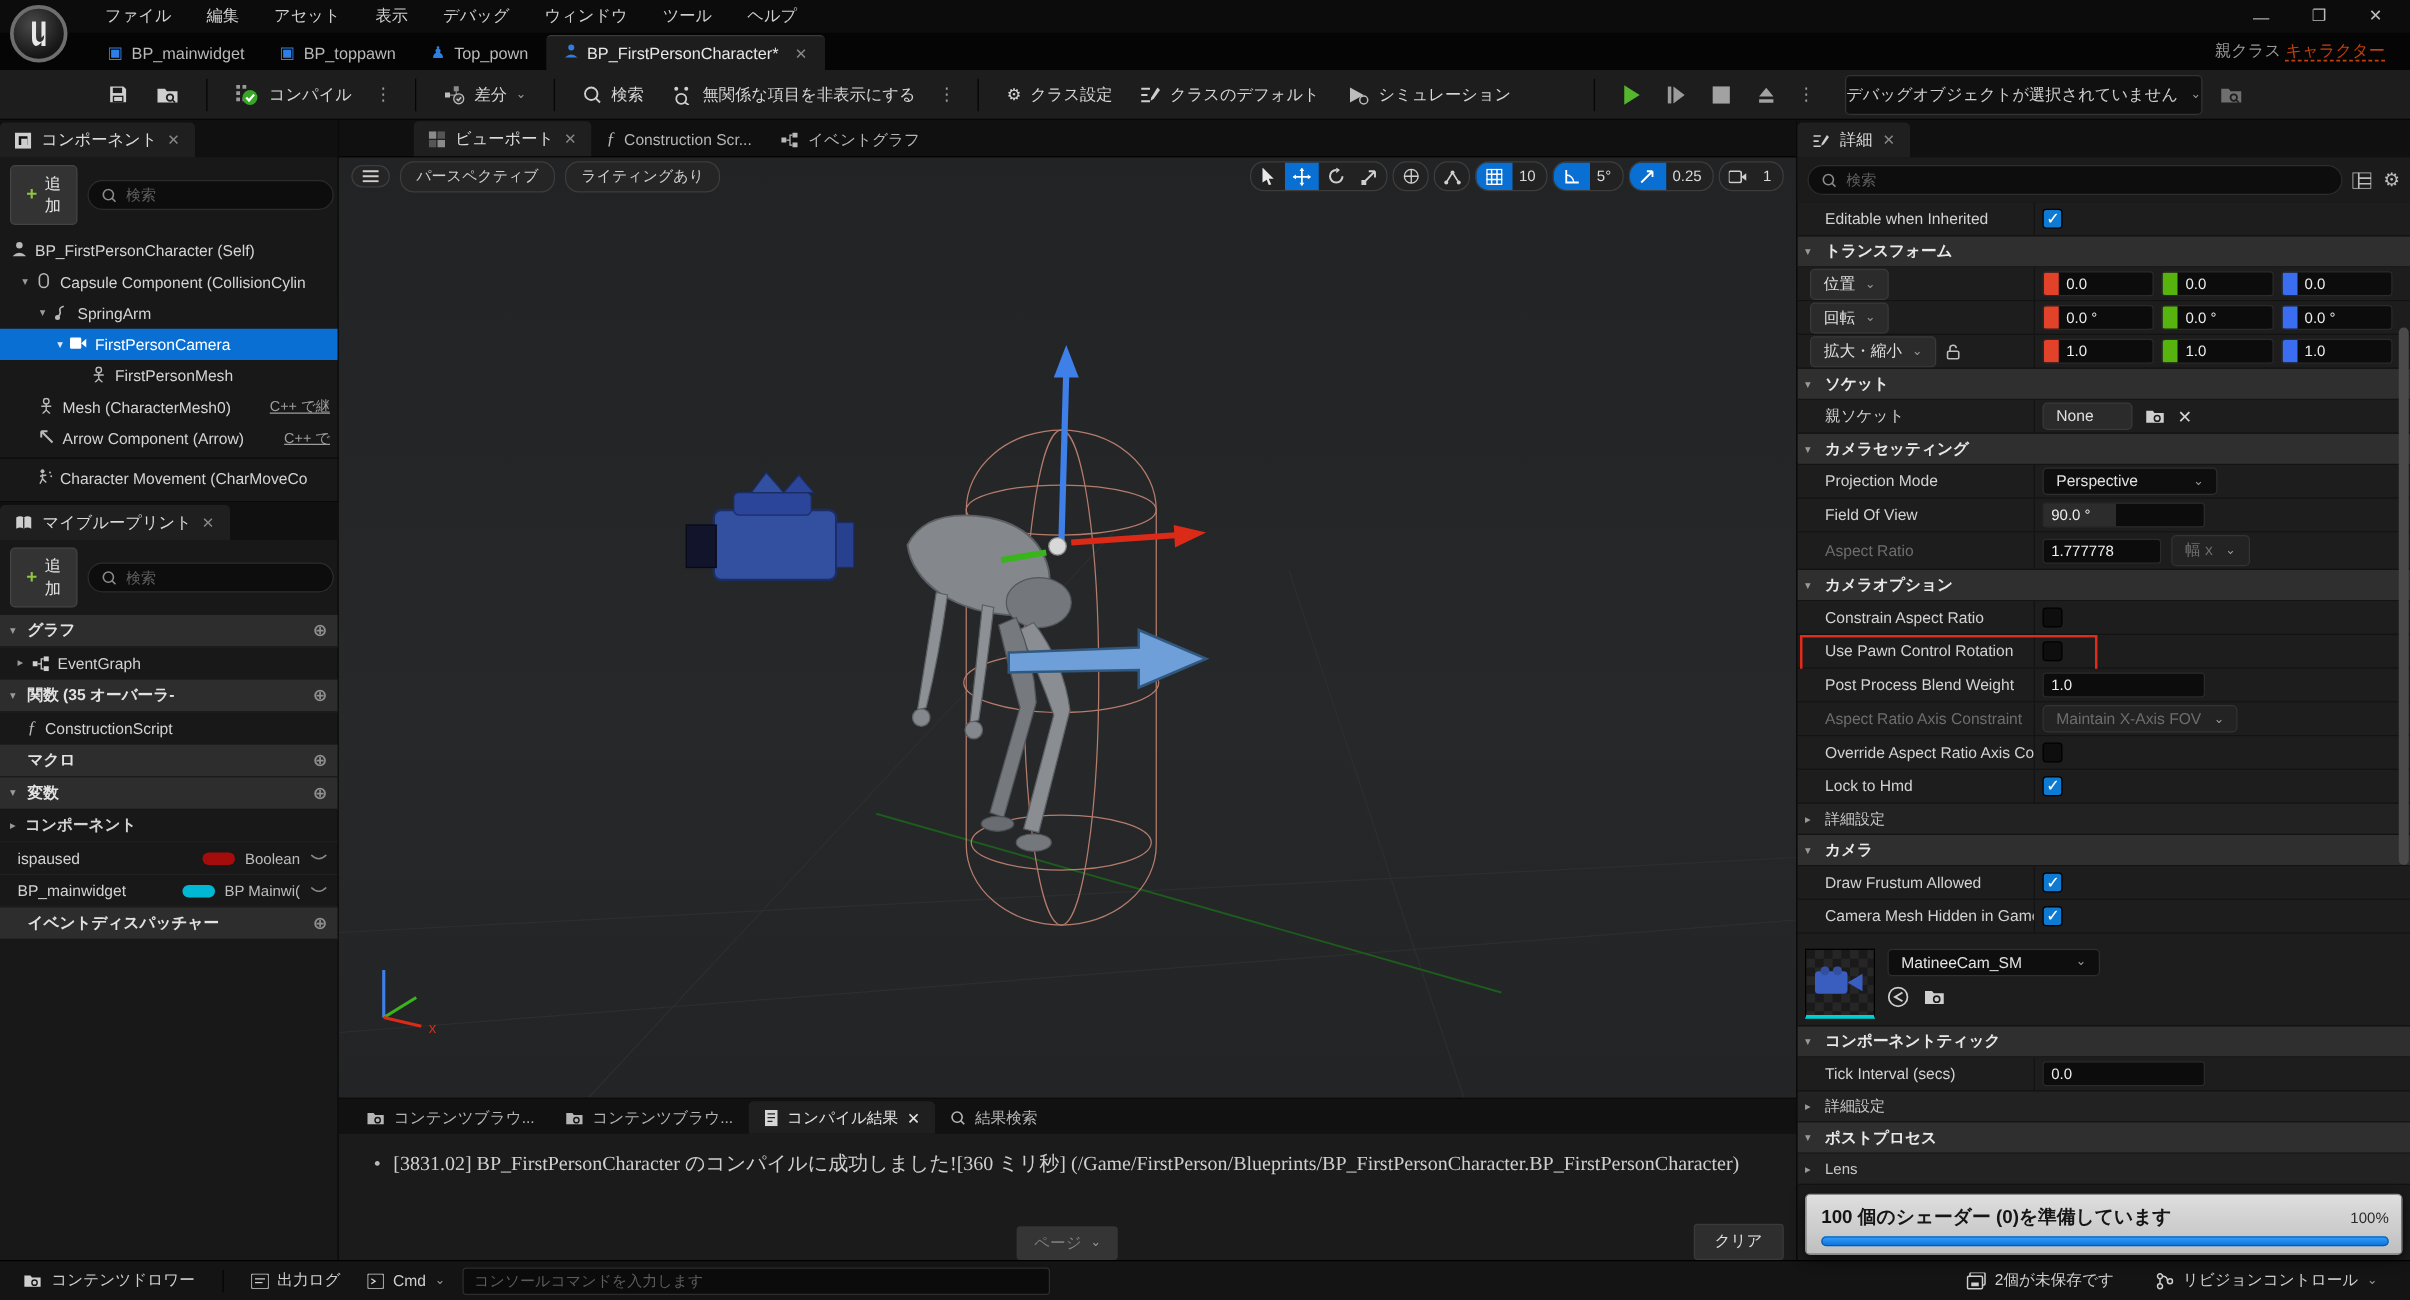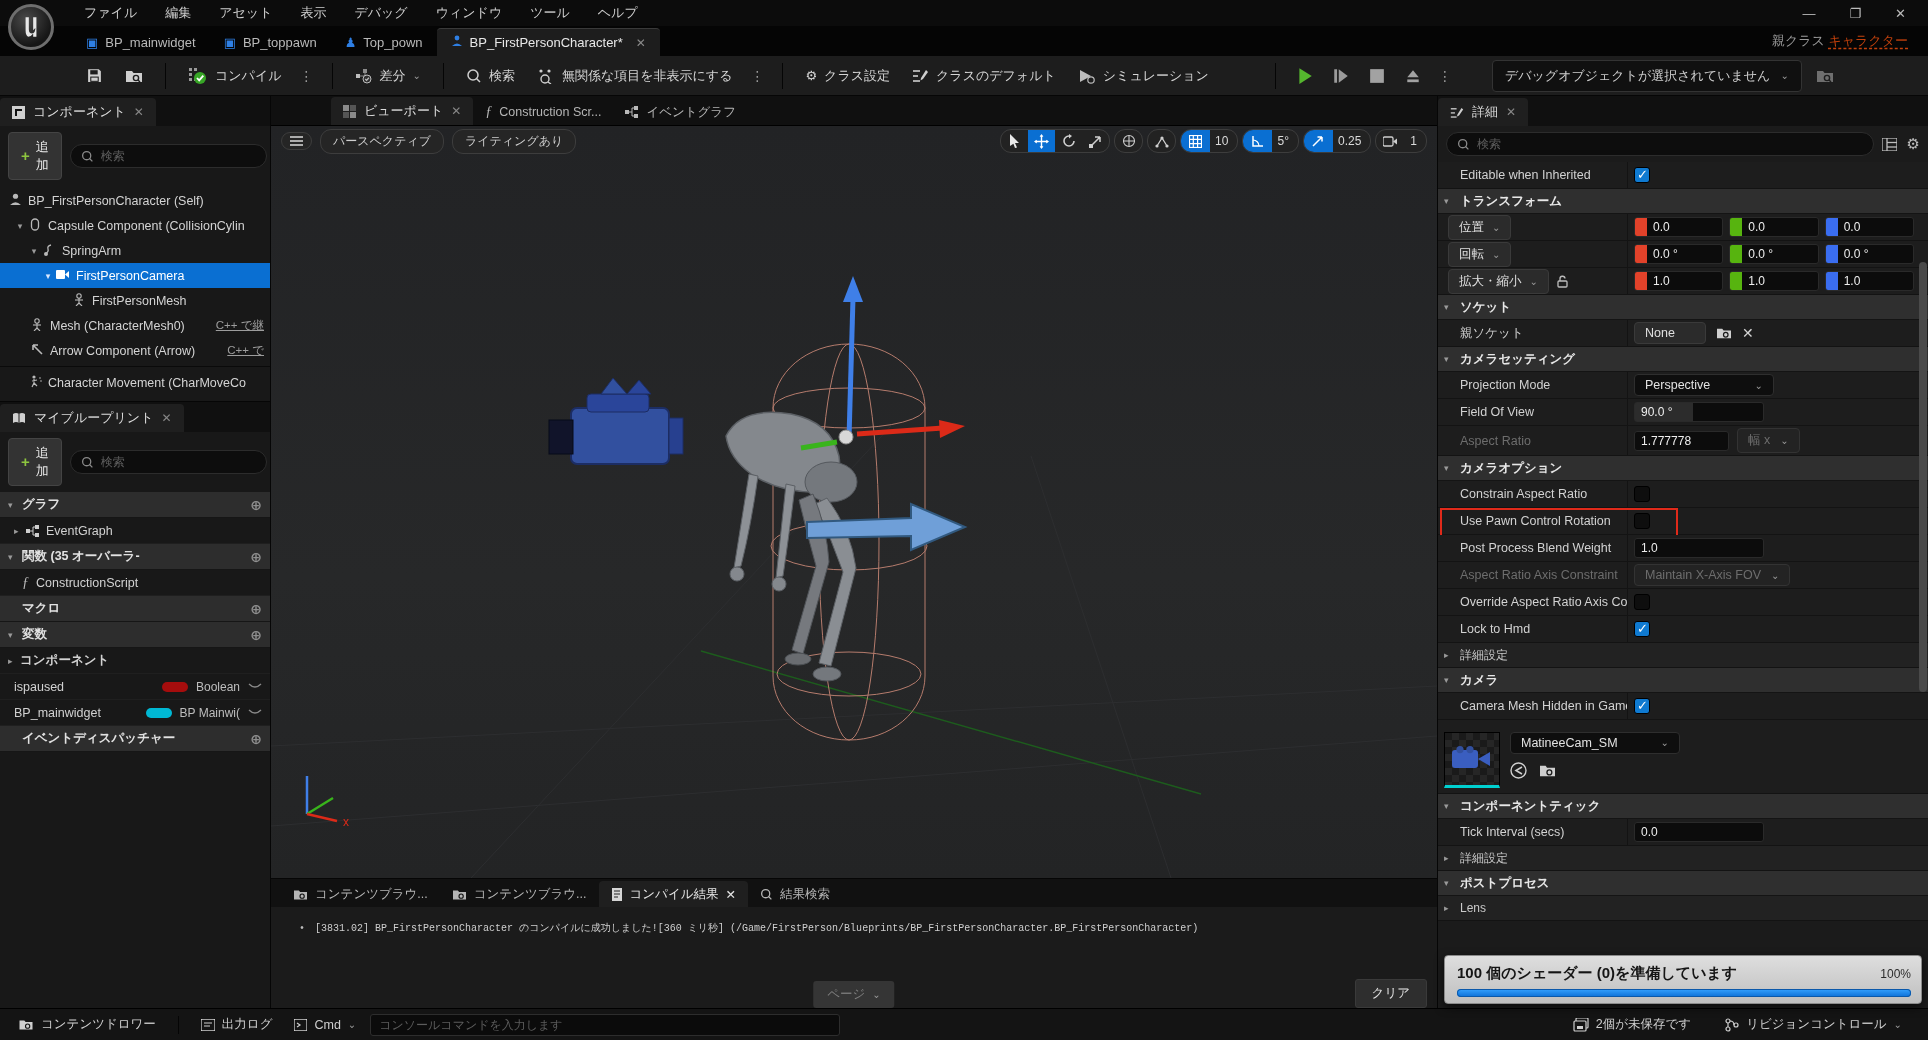--- a/index.html
+++ b/index.html
@@ -27,21 +27,21 @@
 .parentclass{margin-left:auto;padding-right:20px;color:#9a9a9a;font-size:13px;align-self:center}
 .parentclass a{color:#c2410c;text-decoration:underline dashed;text-underline-offset:3px}
 
 
 .toolbar{position:absolute;left:0;top:56px;width:100%;height:40px;background:#1d1d1d;border-bottom:1px solid #060606;display:flex;align-items:center;gap:6px;padding-left:78px}
 .tbtn{display:flex;align-items:center;gap:7px;padding:6px 8px;color:#d6d6d6;font-size:13px;border-radius:4px}
 .tsep{width:1px;height:26px;background:#050505;margin:0 8px}
 .dots{color:#9a9a9a;font-size:14px;padding:0 4px}
 .chev{color:#9a9a9a;font-size:10px}
 .playbtn{width:30px;height:26px;display:flex;align-items:center;justify-content:center}
-.debugbox{display:flex;align-items:center;gap:10px;background:#101010;border:1px solid #333;border-radius:4px;padding:6px 12px;color:#cfcfcf;font-size:13px;margin-left:30px}
+.debugbox{display:flex;align-items:center;gap:10px;background:#101010;border:1px solid #333;border-radius:4px;padding:6px 0;color:#cfcfcf;font-size:13px;margin-left:14px}
 .ico{display:inline-flex;align-items:center;justify-content:center}
 .ico svg{display:block}
 
 
 .leftcol{position:absolute;left:0;top:96px;width:271px;bottom:32px;background:#181818;border-right:1px solid #060606;display:flex;flex-direction:column}
 .centercol{position:absolute;left:271px;top:96px;width:1166px;bottom:32px;display:flex;flex-direction:column}
 .rightcol{position:absolute;left:1437px;top:96px;width:491px;bottom:32px;background:#1b1b1b;border-left:1px solid #060606;display:flex;flex-direction:column}
 
 
 .ptabbar{height:30px;background:#101010;display:flex;align-items:flex-end}
@@ -85,21 +85,21 @@
 .snapseg{display:flex;align-items:center;background:#222222e0;border:1px solid #3d3d3d;border-radius:11px;overflow:hidden}
 .snapseg .tool{width:29px}
 .snapval{padding:0 9px 0 5px;color:#dadada;font-size:12px}
 
 
 .logpanel{height:130px;background:#1b1b1b;border-top:1px solid #060606;display:flex;flex-direction:column}
 .logtabs{height:28px;background:#111;display:flex;align-items:flex-end}
 .ltab{display:flex;align-items:center;gap:7px;height:26px;padding:0 12px;color:#b5b5b5;font-size:12.5px}
 .ltab.active{background:#1f1f1f;border-radius:4px 4px 0 0;color:#e5e5e5}
 .logbody{flex:1;padding:14px 10px 0 28px;color:#cfcfcf}
-.logline{font-family:Liberation Mono, monospace;font-size:10px;white-space:nowrap;overflow:hidden}
+.logline{font-family:Liberation Serif, serif;font-size:16px;white-space:nowrap;overflow:hidden}
 .logline .bullet{margin-right:10px;color:#bbb}
 .logfooter{height:34px;display:flex;align-items:flex-end;padding:0 10px;position:relative}
 .pagebtn{position:absolute;left:50%;transform:translateX(-50%);background:#353535;border-radius:3px;color:#7d7d7d;padding:5px 14px;font-size:12.5px;display:flex;gap:7px;align-items:center}
 .clearbtn{margin-left:auto;background:#2e2e2e;border:1px solid #3a3a3a;border-radius:3px;color:#e0e0e0;padding:5px 16px;font-size:12.5px}
 
 
 .dsearchrow{display:flex;align-items:center;gap:8px;padding:6px 8px;background:#1b1b1b}
 .dicons{display:flex;gap:10px;color:#bdbdbd;font-size:15px}
 .dbody{flex:1;overflow:hidden;position:relative}
 .dcat{display:flex;align-items:center;height:25px;background:#2f2f2f;border-bottom:1px solid #141414;padding:0 6px;color:#e8e8e8;font-weight:bold;font-size:12.5px}
@@ -1017,20 +1017,26 @@
       <div class="advrow">
           <span class="exp">▸</span>
           <span>詳細設定</span>
         </div>
 
       <div class="dcat">
           <span class="exp">▾</span>
           <span>カメラ</span>
         </div>
       <div class="drow">
+        <div class="dlabel">Draw Frustum Allowed</div>
+        <div class="dval">
+            <span class="cb on"></span>
+          </div>
+      </div>
+      <div class="drow">
         <div class="dlabel">Camera Mesh Hidden in Game</div>
         <div class="dval">
             <span class="cb on"></span>
           </div>
       </div>
       <div class="drow" style="min-height:74px">
         <div class="dval" style="gap:10px;align-items:flex-start;padding-top:8px">
           <span class="thumb">
             <svg width="40" height="26" viewBox="0 0 20 13">
                 <rect x="0" y="2" width="13" height="9" rx="1.5" fill="#3a5ec0"></rect>

